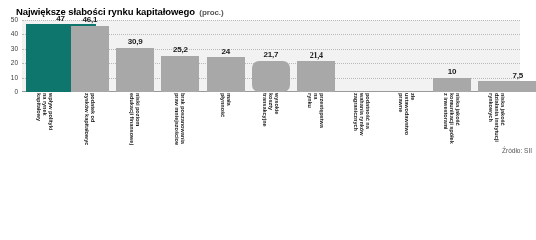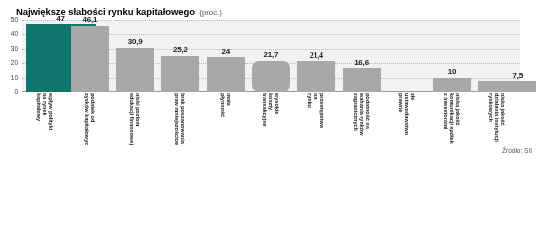--- a/index.html
+++ b/index.html
@@ -32,21 +32,21 @@
   }
   .title-main {
     font-size: 9.5px;
     font-weight: bold;
     letter-spacing: -0.1px;
     color: #000000;
     padding-left: 13px;
   }
   .title-unit {
     font-size: 8px;
-    font-weight: normal;
+    font-weight: bold;
     color: #555555;
     letter-spacing: -0.1px;
   }
 
   
   .plot-area {
     position: absolute;
     left: 22px;
     top: 20px;
     width: 498px;
@@ -231,25 +231,20 @@
       <div class="bar-slot" style="left: 45.4545%; width: 9.09091%;">
         <div class="bar" style="height: 43.4%; border-radius: 7px;">
           <div class="bar-value">21,7</div>
         </div>
       </div>
       <div class="bar-slot" style="left: 54.5455%; width: 9.09091%; font-family: Liberation Serif, serif;">
         <div class="bar" style="height: 42.8%;">
           <div class="bar-value">21,4</div>
         </div>
       </div>
-      <div class="bar-slot" style="left: 63.6364%; width: 9.09091%;">
-        <div class="bar" style="height: 33.2%;">
-          <div class="bar-value">16,6</div>
-        </div>
-      </div>
       <div class="bar-slot" style="left: 81.8182%; width: 9.09091%;">
         <div class="bar" style="height: 20%;">
           <div class="bar-value">10</div>
         </div>
       </div>
       <div class="bar-slot" style="left: 90.9091%; width: 9.09091%;">
         <div class="bar" style="height: 15%; padding-left: 41px;">
           <div class="bar-value">7,5</div>
         </div>
       </div>

